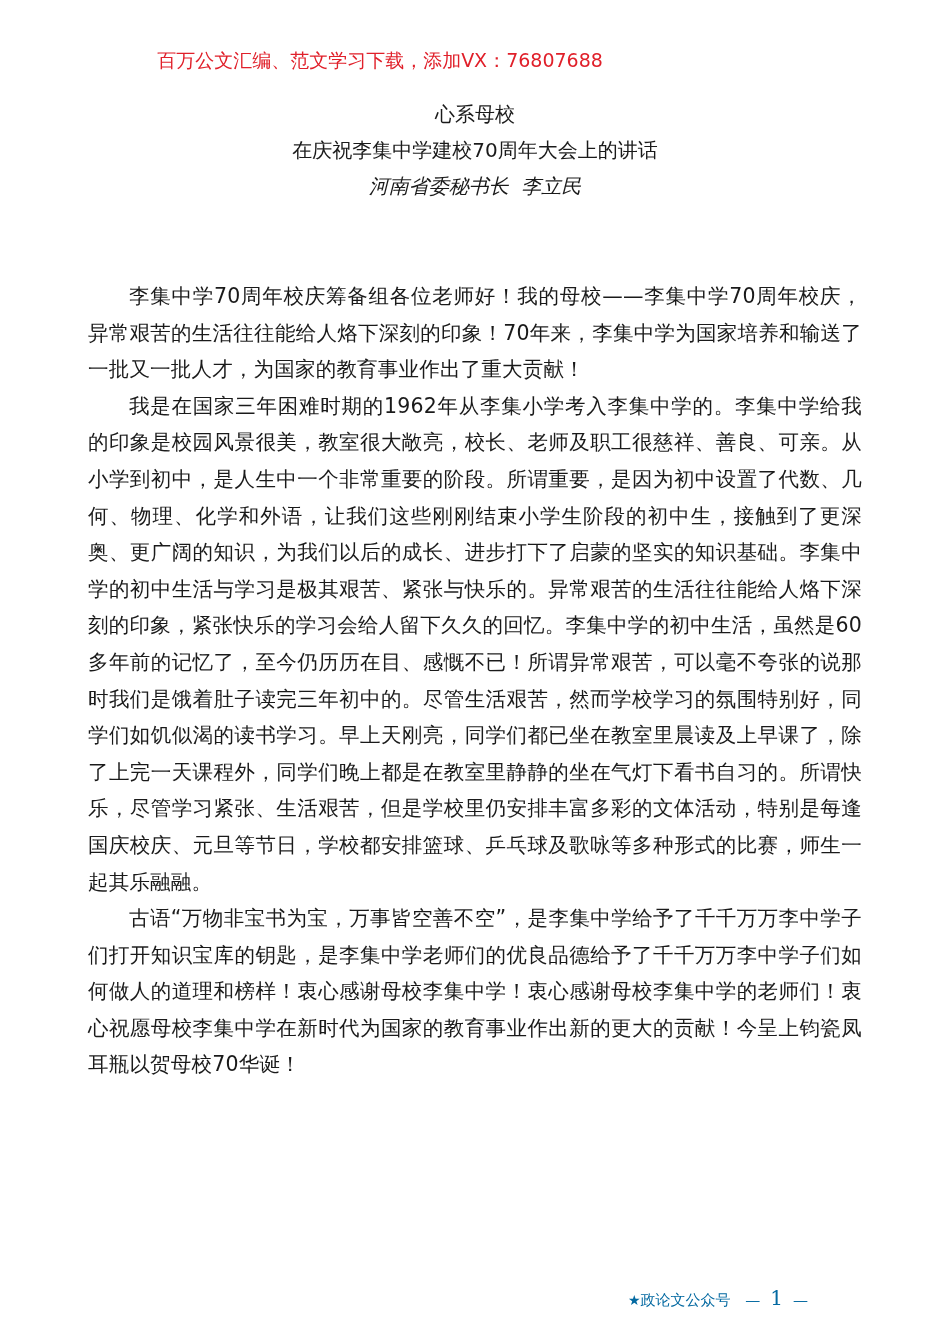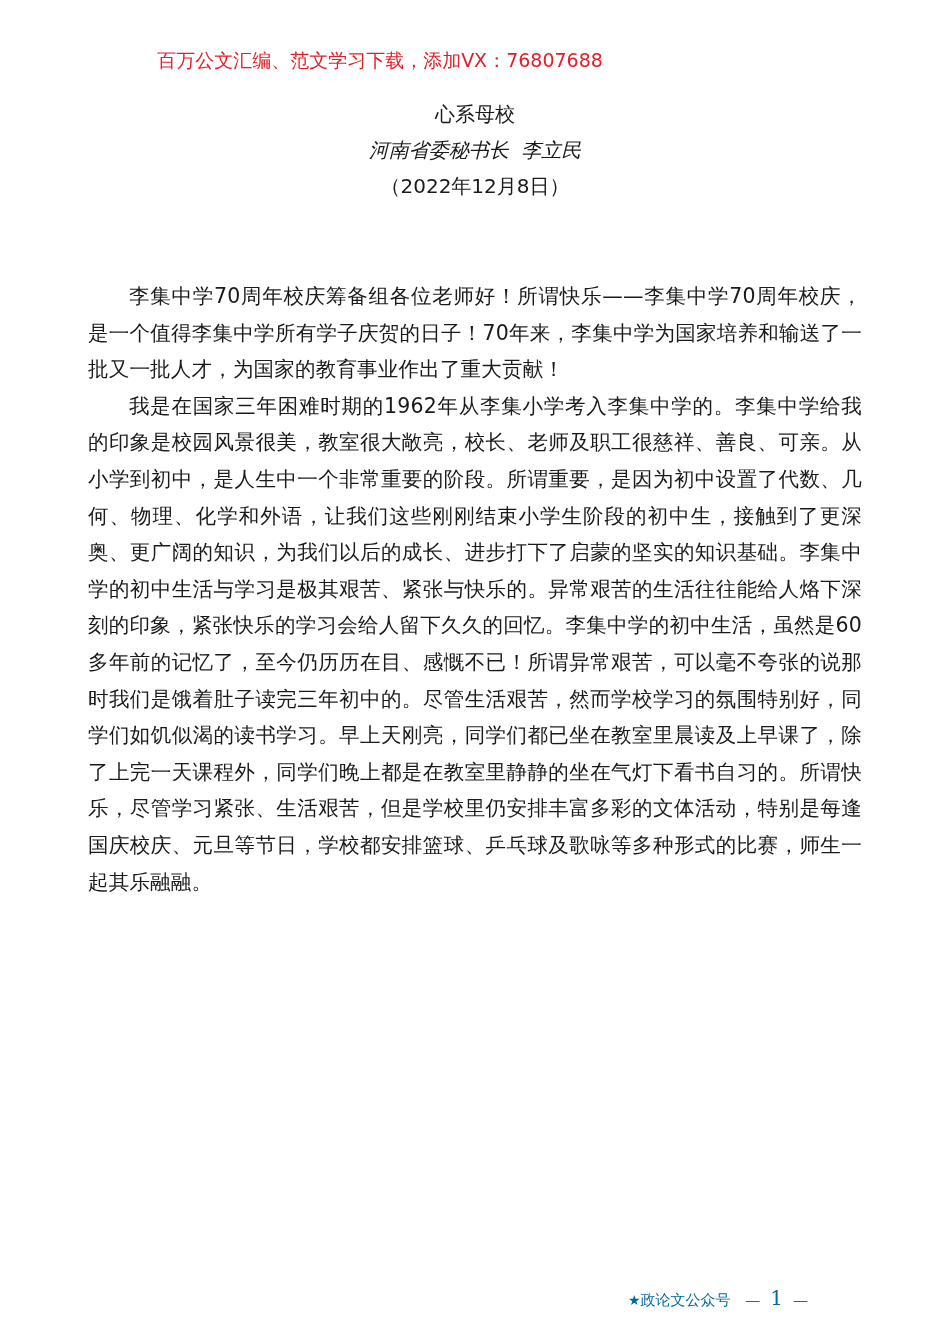--- a/index.html
+++ b/index.html
@@ -69,25 +69,26 @@
       font-size: 15px;
     }
   </style>
 </head>
 <body>
 
 <div class="header-banner">百万公文汇编、范文学习下载，添加VX：76807688</div>
 
 <div class="title-block">
   <div>心系母校</div>
+  <div>在庆祝李集中学建校70周年大会上的讲话</div>
   <div style="white-space: pre; font-style: italic;">河南省委秘书长  李立民</div>
-  <div>（2022年12月8日）</div>
 </div>
 
 <div class="body-text">
-  <p>李集中学70周年校庆筹备组各位老师好！所谓快乐——李集中学70周年校庆，是一个值得李集中学所有学子庆贺的日子！70年来，李集中学为国家培养和输送了一批又一批人才，为国家的教育事业作出了重大贡献！</p>
+  <p>李集中学70周年校庆筹备组各位老师好！我的母校——李集中学70周年校庆，异常艰苦的生活往往能给人烙下深刻的印象！70年来，李集中学为国家培养和输送了一批又一批人才，为国家的教育事业作出了重大贡献！</p>
   <p>我是在国家三年困难时期的1962年从李集小学考入李集中学的。李集中学给我的印象是校园风景很美，教室很大敞亮，校长、老师及职工很慈祥、善良、可亲。从小学到初中，是人生中一个非常重要的阶段。所谓重要，是因为初中设置了代数、几何、物理、化学和外语，让我们这些刚刚结束小学生阶段的初中生，接触到了更深奥、更广阔的知识，为我们以后的成长、进步打下了启蒙的坚实的知识基础。李集中学的初中生活与学习是极其艰苦、紧张与快乐的。异常艰苦的生活往往能给人烙下深刻的印象，紧张快乐的学习会给人留下久久的回忆。李集中学的初中生活，虽然是60多年前的记忆了，至今仍历历在目、感慨不已！所谓异常艰苦，可以毫不夸张的说那时我们是饿着肚子读完三年初中的。尽管生活艰苦，然而学校学习的氛围特别好，同学们如饥似渴的读书学习。早上天刚亮，同学们都已坐在教室里晨读及上早课了，除了上完一天课程外，同学们晚上都是在教室里静静的坐在气灯下看书自习的。所谓快乐，尽管学习紧张、生活艰苦，但是学校里仍安排丰富多彩的文体活动，特别是每逢国庆校庆、元旦等节日，学校都安排篮球、乒乓球及歌咏等多种形式的比赛，师生一起其乐融融。</p>
+  <p>古语“万物非宝书为宝，万事皆空善不空”，是李集中学给予了千千万万李中学子们打开知识宝库的钥匙，是李集中学老师们的优良品德给予了千千万万李中学子们如何做人的道理和榜样！衷心感谢母校李集中学！衷心感谢母校李集中学的老师们！衷心祝愿母校李集中学在新时代为国家的教育事业作出新的更大的贡献！今呈上钧瓷凤耳瓶以贺母校70华诞！</p>
 </div>
 
 <div class="footer">
   <span class="star">★</span><span>政论文公众号</span>
   <span class="dash" style="margin-left:10px;">—</span><span class="page-num">1</span><span class="dash">—</span>
 </div>
 
 </body></html>

